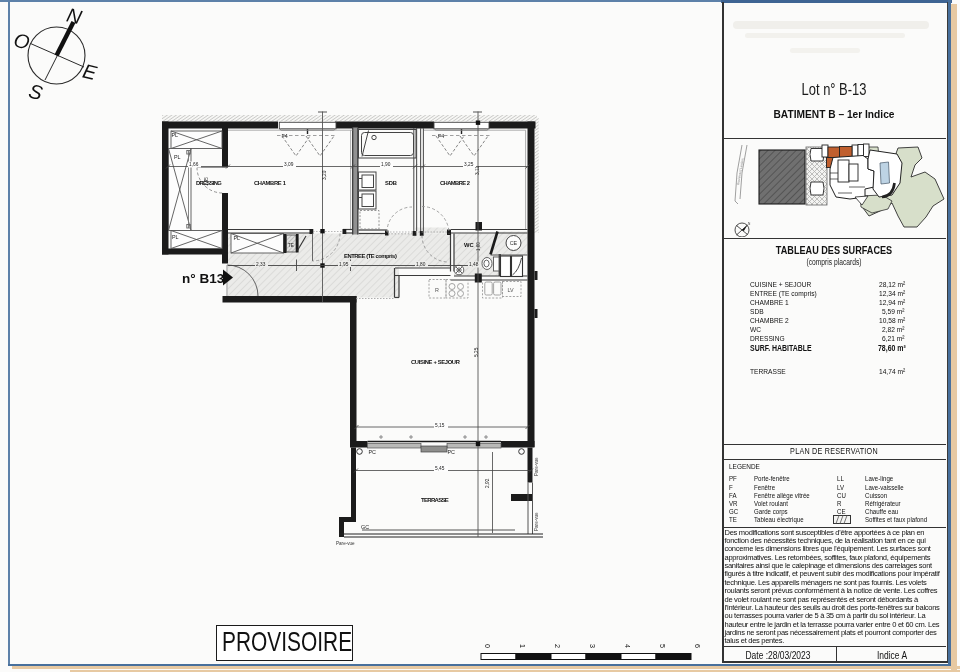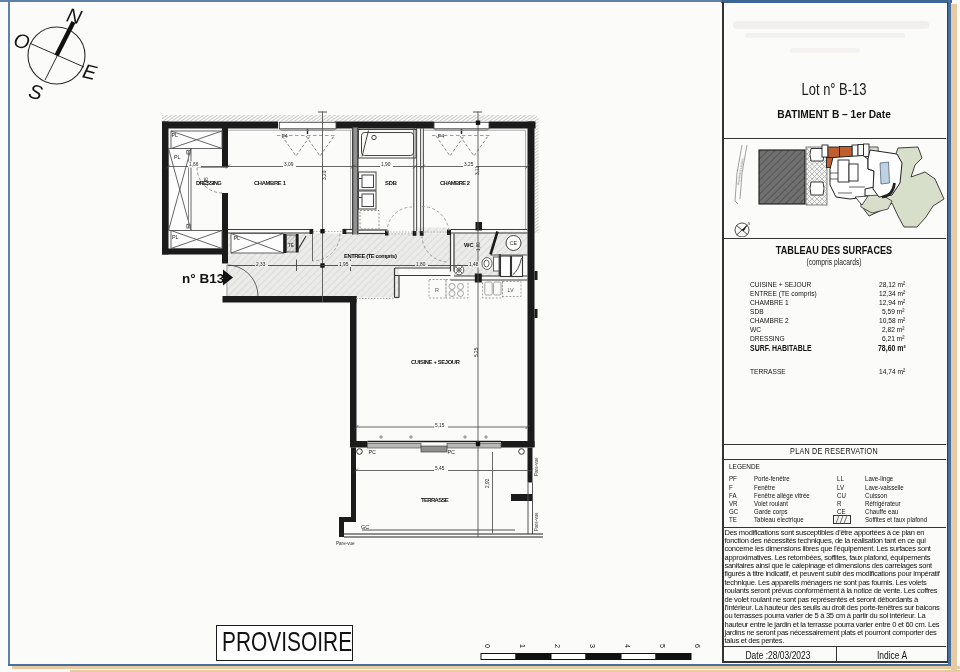--- a/index.html
+++ b/index.html
@@ -443,21 +443,21 @@
 <div class="abs" style="left:722px;top:2px;width:1.6px;height:661px;background:#333;"></div>
 <div class="abs" style="left:946.6px;top:2px;width:1.6px;height:661px;background:#3a3a3a;"></div>
 <div class="abs" style="left:722px;top:661px;width:226px;height:2.4px;background:#333;"></div>
 
 <div class="abs" style="left:733px;top:21px;width:196px;height:8px;background:#f0efeb;border-radius:4px;"></div>
 <div class="abs" style="left:745px;top:33px;width:160px;height:5px;background:#f2f1ed;border-radius:3px;"></div>
 <div class="abs" style="left:790px;top:48px;width:70px;height:5px;background:#f3f2ee;border-radius:3px;"></div>
 
 <div class="abs cndc" style="left:722px;top:80px;width:224px;text-align:center;font-size:16.2px;color:#1a1a1a;">Lot n° B-13</div>
 
-<div class="abs" style="left:722px;top:109px;width:224px;text-align:center;font-size:10.2px;font-weight:bold;color:#111;">BATIMENT B – 1er Date</div>
+<div class="abs" style="left:722px;top:109px;width:224px;text-align:center;font-size:10.2px;font-weight:bold;color:#111;">BATIMENT B – 1er Indice</div>
 
 <div class="abs" style="left:722px;top:137.5px;width:224px;height:1.6px;background:#333;"></div>
 
 <svg class="abs" style="left:722px;top:139px" width="224" height="98" viewBox="0 0 224 98" xmlns="http://www.w3.org/2000/svg">
 <defs>
 <pattern id="darkhatch" width="5" height="5" patternUnits="userSpaceOnUse" patternTransform="rotate(45)">
 <rect width="5" height="5" fill="#707070"></rect>
         <line x1="0" y1="0" x2="0" y2="5" stroke="#4c4c4c" stroke-width="1.6"></line>
 </pattern>
 <pattern id="crosshatch" width="5" height="5" patternUnits="userSpaceOnUse">

